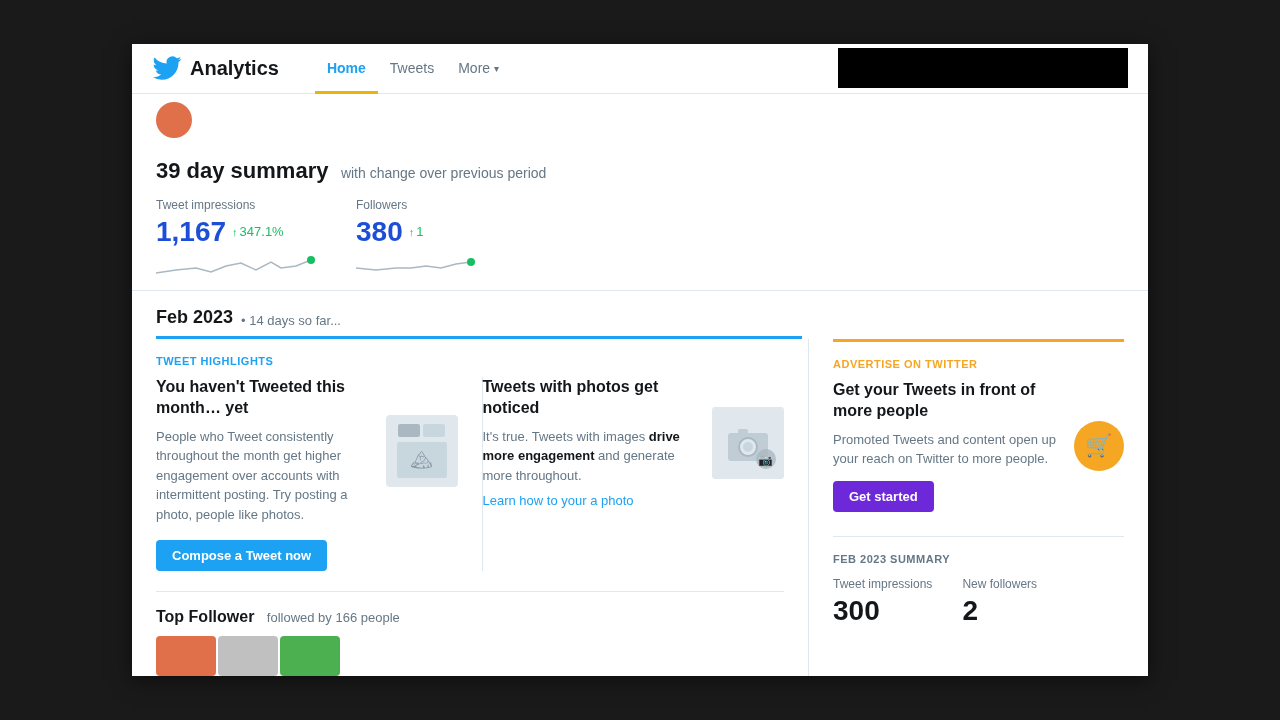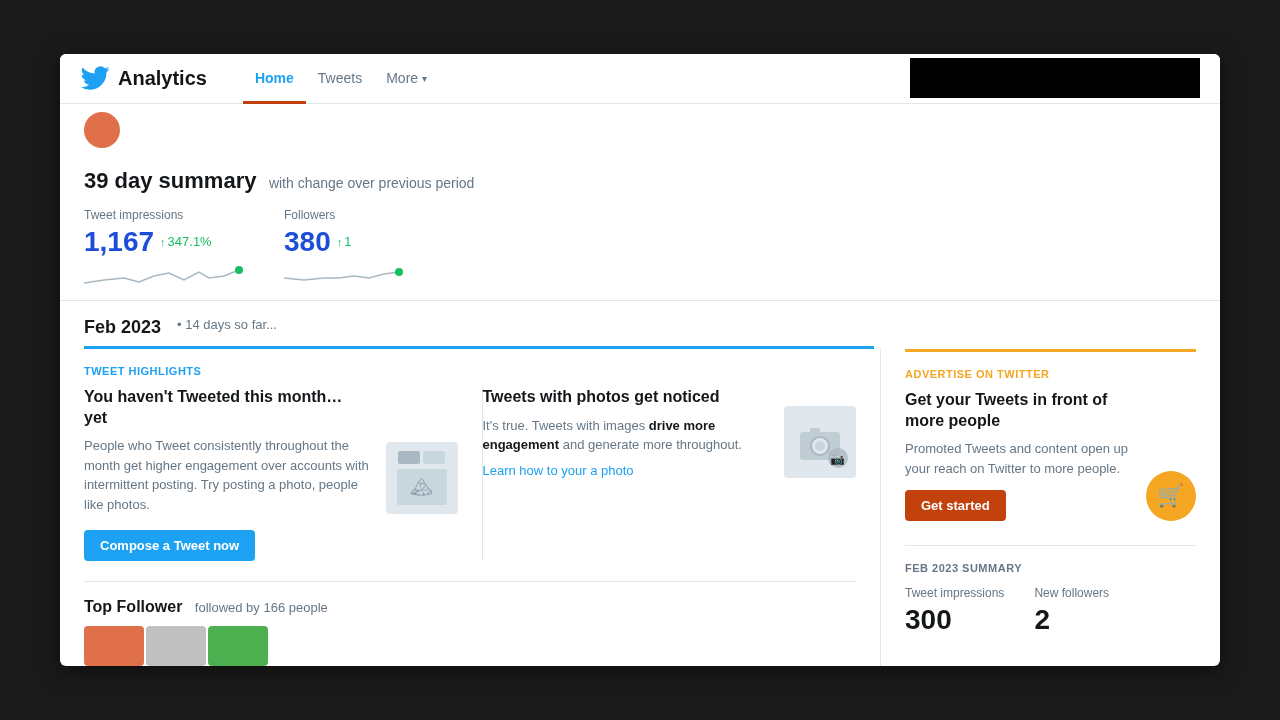--- a/index.html
+++ b/index.html
@@ -5,23 +5,23 @@
     * { box-sizing: border-box; margin: 0; padding: 0; }
     body {
       background: #1a1a1a;
       display: flex;
       justify-content: center;
       align-items: center;
       min-height: 100vh;
       font-family: -apple-system, BlinkMacSystemFont, "Segoe UI", Arial, sans-serif;
     }
     .window {
-      width: 1160px;
+      width: 1016px;
       background: #fff;
-      border-radius: 6px;
+      border-radius: 0;
       overflow: hidden;
       box-shadow: 0 4px 20px rgba(0,0,0,0.5);
     }
     
     .nav {
       display: flex;
       align-items: center;
       padding: 0 20px;
       border-bottom: 1px solid #e1e8ed;
       background: #fff;
@@ -57,21 +57,21 @@
       align-items: center;
       font-size: 14px;
       color: #657786;
       cursor: pointer;
       text-decoration: none;
       border-bottom: 3px solid transparent;
       margin-top: 3px;
     }
     .nav-link.active {
       color: #1da1f2;
-      border-bottom: 3px solid #c2410c;
+      border-bottom: 3px solid #eab308;
       font-weight: 600;
     }
     .nav-more {
       display: flex;
       align-items: center;
       gap: 4px;
     }
     .chevron-down {
       font-size: 10px;
       color: #657786;
@@ -138,22 +138,22 @@
       align-items: center;
       gap: 2px;
     }
     .metric-change .arrow-up {
       font-size: 11px;
     }
     
     .month-header {
       padding: 16px 24px 0;
       display: flex;
-      align-items: flex-start;
-      gap: 16px;
+      align-items: flex-end;
+      gap: 8px;
     }
     .month-title {
       font-size: 18px;
       font-weight: 700;
       color: #14171a;
     }
     .month-sub {
       font-size: 13px;
       color: #657786;
     }
@@ -194,21 +194,21 @@
       flex: 1;
       padding-right: 24px;
     }
     .highlight-card + .highlight-card {
       padding-right: 0;
       border-left: 1px solid #e1e8ed;
     }
     .card-content {
       display: flex;
       gap: 16px;
-      align-items: flex-end;
+      align-items: center;
     }
     .card-text { flex: 1; }
     .card-title {
       font-size: 16px;
       font-weight: 700;
       color: #14171a;
       margin-bottom: 8px;
       line-height: 1.3;
     }
     .card-body {
@@ -275,21 +275,21 @@
       font-weight: 700;
       letter-spacing: 0.5px;
       color: #f5a623;
       padding: 16px 0 10px;
       text-transform: uppercase;
       border-top: 3px solid #f5a623;
       margin-top: 0;
     }
     .advertise-card {
       display: flex;
-      align-items: flex-end;
+      align-items: center;
       gap: 16px;
     }
     .advertise-text { flex: 1; }
     .advertise-title {
       font-size: 16px;
       font-weight: 700;
       color: #14171a;
       line-height: 1.3;
       margin-bottom: 8px;
     }
@@ -308,21 +308,21 @@
       align-items: center;
       justify-content: center;
       flex-shrink: 0;
     }
     .ad-icon-inner {
       font-size: 22px;
       color: #fff;
     }
     .btn-get-started {
       padding: 8px 16px;
-      background: #c2410c;
+      background: #6d28d9;
       color: #fff;
       font-size: 13px;
       font-weight: 600;
       border: none;
       border-radius: 4px;
       cursor: pointer;
     }
     
     .feb-summary {
       margin-top: 24px;

